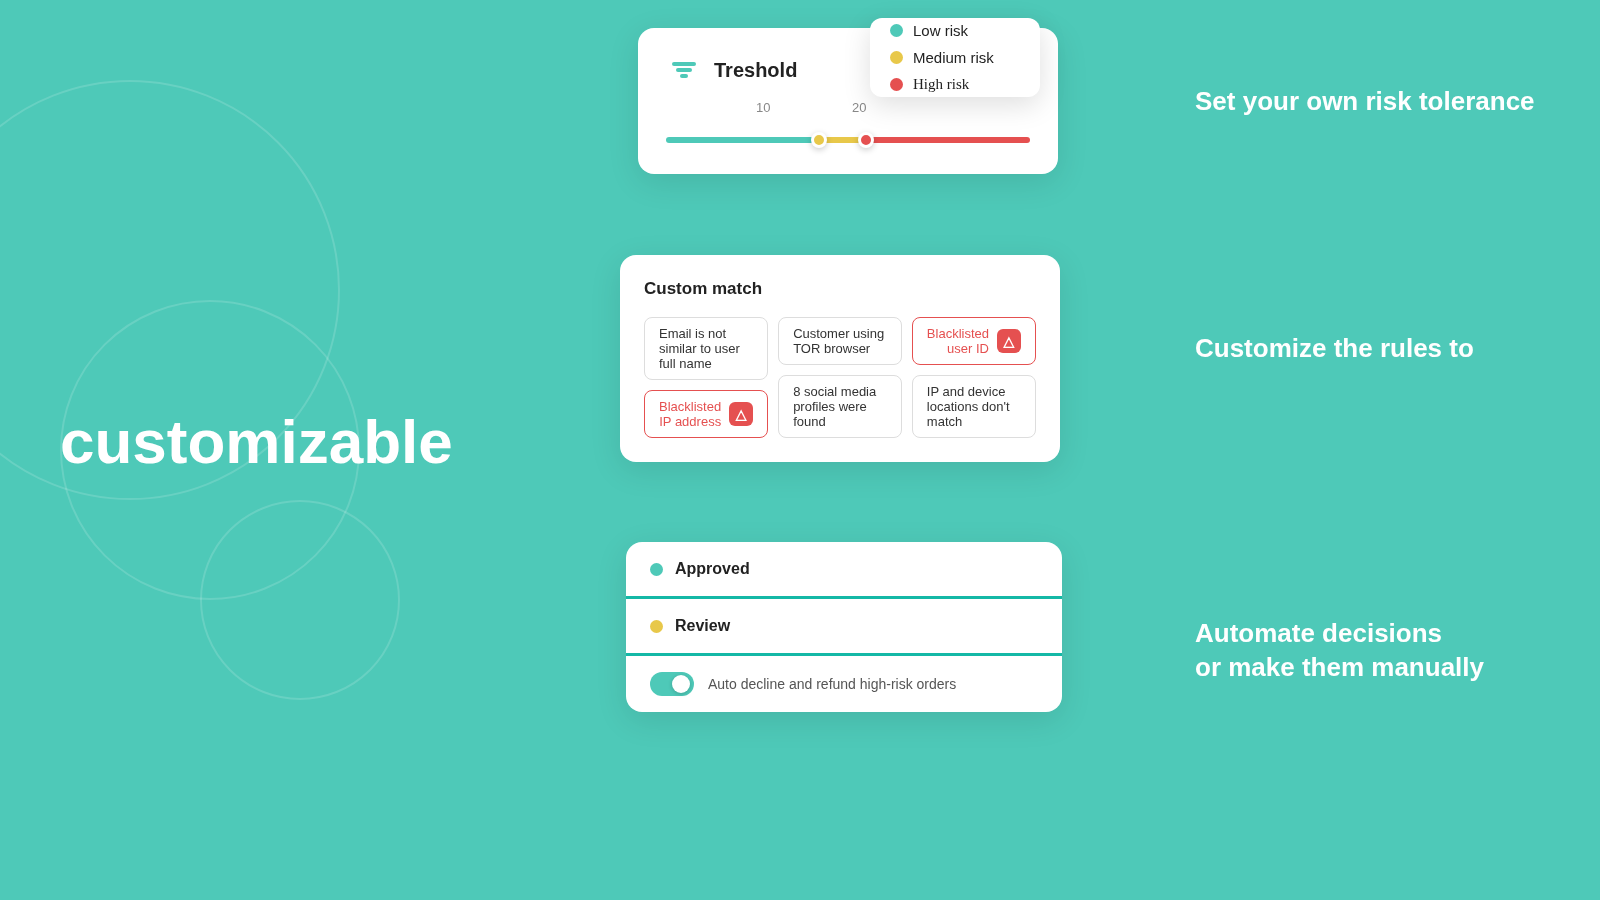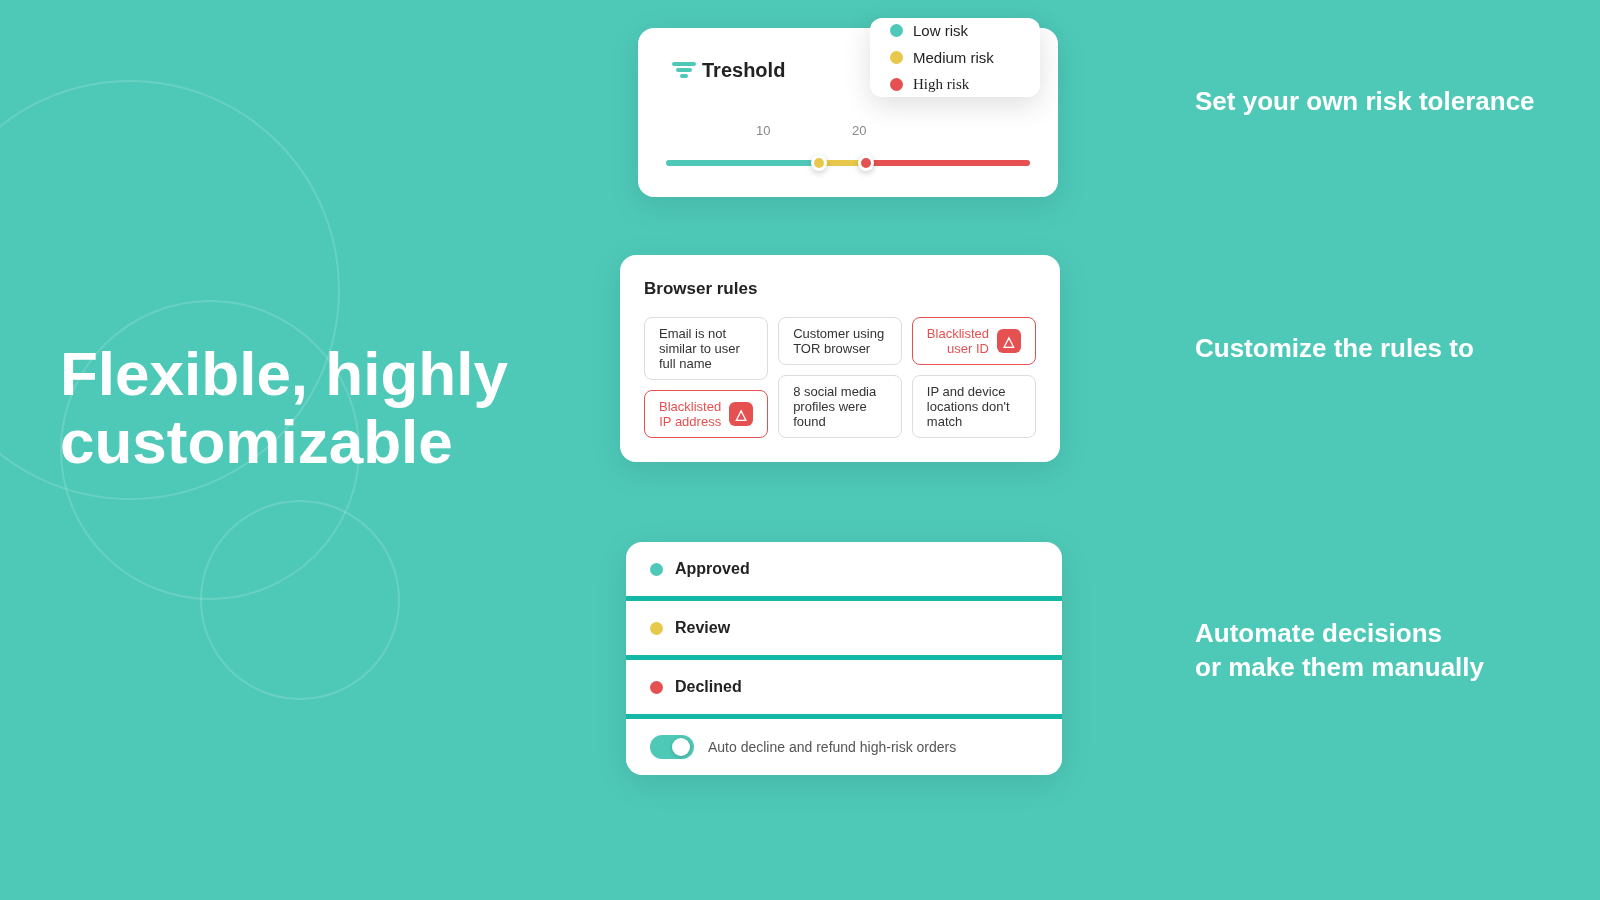--- a/index.html
+++ b/index.html
@@ -63,22 +63,22 @@
     
     .card-threshold {
       position: absolute;
       left: 638px;
       top: 28px;
       width: 420px;
     }
     .card-threshold-inner {
       display: flex;
       align-items: center;
-      gap: 0;
-      margin-bottom: 35px;
+      gap: 12px;
+      margin-bottom: 12px;
     }
     .threshold-icon {
       width: 36px; height: 36px;
       display: flex; align-items: center; justify-content: center;
     }
     .threshold-icon svg {
       width: 32px; height: 32px;
     }
     .threshold-title {
       font-size: 20px;
@@ -208,21 +208,21 @@
       left: 626px;
       top: 542px;
       width: 436px;
       padding: 0;
     }
     .decision-item {
       display: flex;
       align-items: center;
       gap: 12px;
       padding: 18px 24px;
-      border-bottom: 5px solid #14b8a6;
+      border-bottom: 3px solid #14b8a6;
     }
     .decision-item:last-child {
       border-bottom: none;
     }
     .decision-dot {
       width: 13px; height: 13px;
       border-radius: 50%;
       flex-shrink: 0;
     }
     .decision-dot-green { background: #4ec9b8; }
@@ -261,21 +261,21 @@
   </style>
 </head>
 <body>
 
 <div class="bg-shape bg-shape-1"></div>
 <div class="bg-shape bg-shape-2"></div>
 <div class="bg-shape bg-shape-3"></div>
 
 <div class="left-text">
   <h1>
-    <span>Flexible, highly</span><br>
+    <br>
     <span>customizable</span>
   </h1>
 </div>
 
 <div style="position:absolute; right:65px; top:85px; width:340px;">
   <span class="right-label">Set your own risk tolerance</span>
 </div>
 <div style="position:absolute; right:65px; top:332px; width:340px;">
   <div class="right-label">
     <div>Customize the rules to</div>
@@ -322,21 +322,21 @@
     <div class="risk-dot risk-dot-yellow"></div>
     <span class="risk-label">Medium risk</span>
   </div>
   <div class="risk-item">
     <div class="risk-dot risk-dot-red"></div>
     <span class="risk-label">High risk</span>
   </div>
 </div>
 
 <div class="card card-rules">
-  <div class="rules-title">Browser rules</div>
+  <div class="rules-title">Custom match</div>
   <div class="rules-grid">
 
     <div class="rules-row">
       <span class="rule-tag">Email is not similar to user full name</span>
       <span class="rule-tag rule-tag-red">
         Blacklisted IP address
         <span class="tag-icon">△</span>
       </span>
     </div>
 
@@ -358,23 +358,19 @@
 
 <div class="card card-decisions">
   <div class="decision-item">
     <div class="decision-dot decision-dot-green"></div>
     <span class="decision-label">Approved</span>
   </div>
   <div class="decision-item">
     <div class="decision-dot decision-dot-yellow"></div>
     <span class="decision-label">Review</span>
   </div>
-  <div class="decision-item">
-    <div class="decision-dot decision-dot-red"></div>
-    <span class="decision-label">Declined</span>
-  </div>
   <div class="toggle-row">
     <div class="toggle">
       <div class="toggle-knob"></div>
     </div>
     <span class="toggle-text">Auto decline and refund high-risk orders</span>
   </div>
 </div>
 
 </body></html>

